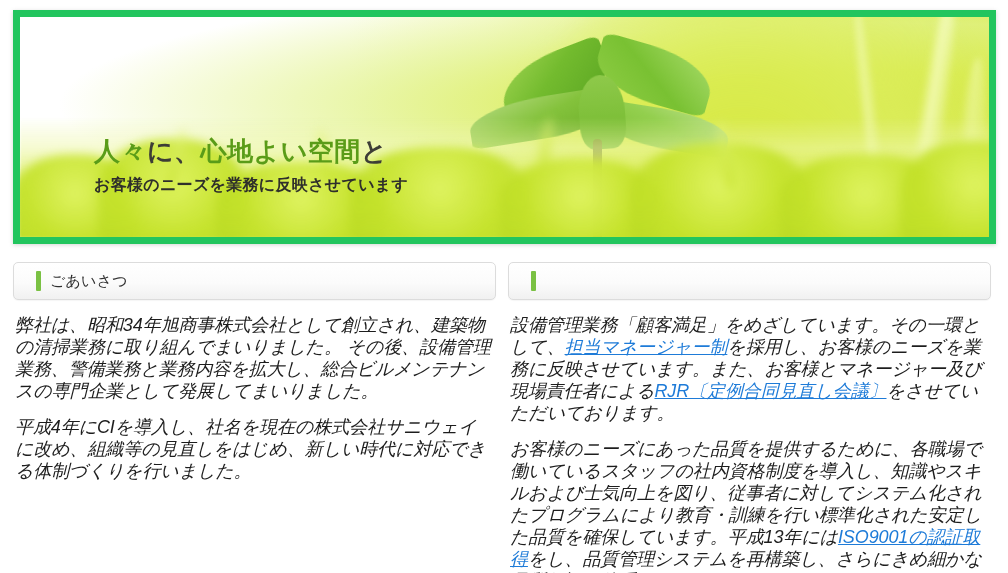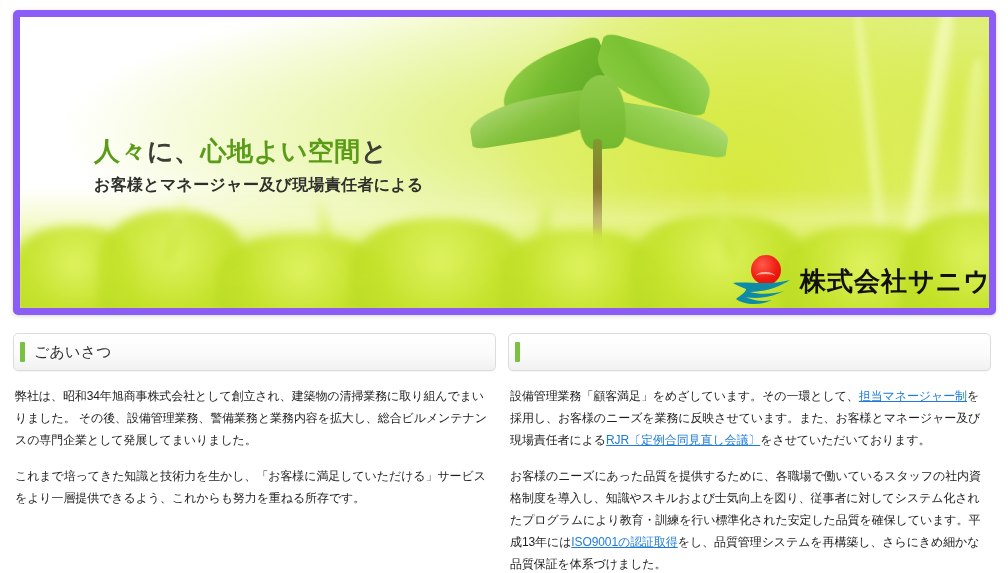--- a/index.html
+++ b/index.html
@@ -9,23 +9,23 @@
     height: 573px;
     background: #ffffff;
     font-family: "Liberation Sans", "DejaVu Sans", sans-serif;
     overflow: hidden;
   }
 
   
   .hero-wrap {
     position: relative;
     margin: 10px 12px 0 13px;
-    height: 305px;
-    border: 7px solid #8b5cf6;
-    border-radius: 5px;
+    height: 234px;
+    border: 7px solid #22c55e;
+    border-radius: 0;
     box-shadow: 0 1px 4px rgba(120,120,120,0.30);
     overflow: hidden;
     background: #ffffff;
   }
 
   .hero {
     position: absolute;
     inset: 0;
     overflow: hidden;
     background:
@@ -162,43 +162,44 @@
   .col { width: 483px; }
 
   .panel-head {
     height: 38px;
     display: flex;
     align-items: center;
     border: 1px solid #dcdcdc;
     border-radius: 5px;
     background: linear-gradient(to bottom, #ffffff 0%, #fbfbfb 55%, #f1f1f1 100%);
     box-shadow: 0 1px 1px rgba(0,0,0,0.04);
-    padding-left: 6px;
+    padding-left: 22px;
   }
   .head-bar {
     width: 5px; height: 20px;
     background: #7ac143;
     border-radius: 1px;
     flex: none;
   }
   .head-text {
     margin-left: 9px;
     font-size: 15px;
     color: #2e2e2e;
     letter-spacing: 0.2px;
     white-space: nowrap;
   }
 
   .body-copy { margin-top: 14px; padding: 0 2px; }
   .body-copy p {
-    font-size: 12px;
+    font-size: 18px;
     line-height: 22px;
     color: #1d1d1d;
     margin-bottom: 14px;
     letter-spacing: -0.1px;
+    font-style: italic;
   }
   .body-copy p:last-child { margin-bottom: 0; }
   .lnk { color: #1e7bd8; }
 </style>
 </head>
 <body>
 
 <div class="hero-wrap">
   <div class="hero">
 
@@ -229,21 +230,21 @@
       <div class="spike" style="left:150px;bottom:44px;width:12px;height:66px;transform:rotate(14deg);"></div>
       <div class="spike" style="left:300px;bottom:52px;width:10px;height:58px;transform:rotate(-12deg);"></div>
       <div class="spike" style="left:520px;bottom:58px;width:11px;height:62px;transform:rotate(8deg);"></div>
       <div class="spike" style="left:700px;bottom:46px;width:12px;height:70px;transform:rotate(-9deg);"></div>
     </div>
 
     <div class="hero-copy">
       <div class="headline">
         <span class="hl-green">人々</span><span class="hl-dark">に、</span><span class="hl-green">心地よい空間</span><span class="hl-dark">と</span>
       </div>
-      <div class="subline">お客様とマネージャー及び現場責任者による</div>
+      <div class="subline">お客様のニーズを業務に反映させています</div>
     </div>
 
     <div class="logo">
       <div class="logo-mark">
         <div class="sun"></div>
         <div class="sun-glint"></div>
         <svg class="wave" viewBox="0 0 62 28">
           <path d="M1 4 C14 2 36 7 58 1 C44 10 30 13 18 13 C28 16 42 15 52 12 C38 19 24 20 14 18 C22 22 32 23 40 21 C28 27 12 26 4 20 C9 16 14 13 14 10 C9 8 4 6 1 4 Z" fill="#0f8ba8"></path>
         </svg>
       </div>
@@ -256,21 +257,21 @@
 <div class="columns">
 
   <div class="col">
     <div class="panel-head">
       <div class="head-bar"></div>
       <div class="head-text">ごあいさつ</div>
     </div>
     <div class="body-copy">
       <p>弊社は、昭和34年旭商事株式会社として創立され、建築物の清掃業務に取り組んでまいりました。
 その後、設備管理業務、警備業務と業務内容を拡大し、総合ビルメンテナンスの専門企業として発展してまいりました。</p>
-      <p>これまで培ってきた知識と技術力を生かし、「お客様に満足していただける」サービスをより一層提供できるよう、これからも努力を重ねる所存です。</p>
+      <p>平成4年にCIを導入し、社名を現在の株式会社サニウェイに改め、組織等の見直しをはじめ、新しい時代に対応できる体制づくりを行いました。</p>
     </div>
   </div>
 
   <div class="col">
     <div class="panel-head">
       <div class="head-bar"></div>
     </div>
     <div class="body-copy">
       <p><span>設備管理業務「顧客満足」をめざしています。その一環として、</span><a class="lnk" href="#">担当マネージャー制</a><span>を採用し、お客様のニーズを業務に反映させています。また、お客様とマネージャー及び現場責任者による</span><a class="lnk" href="#">RJR〔定例合同見直し会議〕</a><span>をさせていただいております。</span></p>
       <p><span>お客様のニーズにあった品質を提供するために、各職場で働いているスタッフの社内資格制度を導入し、知識やスキルおよび士気向上を図り、従事者に対してシステム化されたプログラムにより教育・訓練を行い標準化された安定した品質を確保しています。平成13年には</span><a class="lnk" href="#">ISO9001の認証取得</a><span>をし、品質管理システムを再構築し、さらにきめ細かな品質保証を体系づけました。</span></p>

